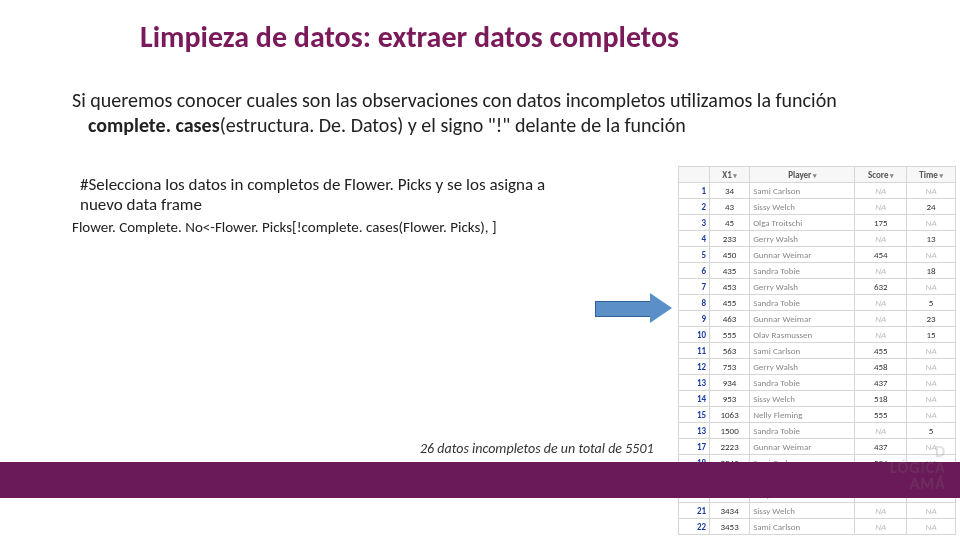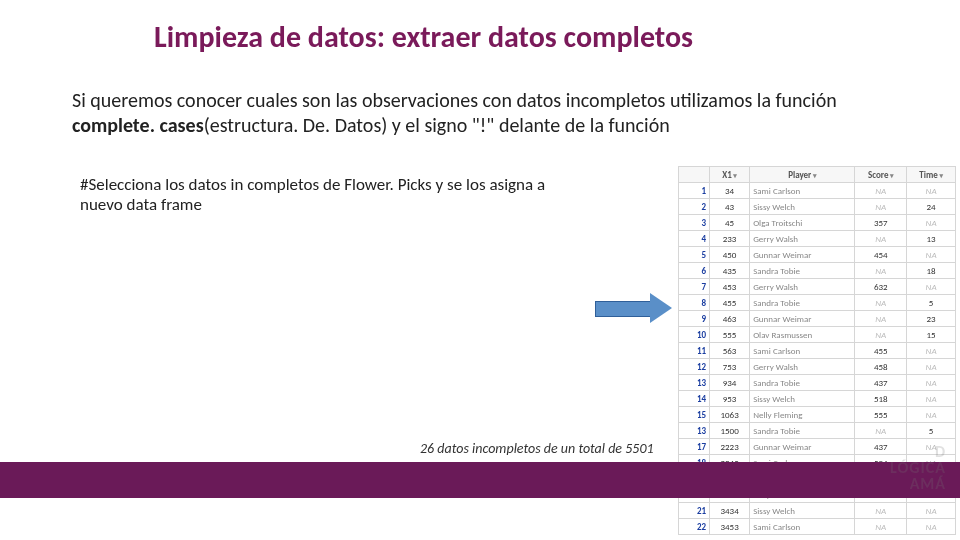--- a/index.html
+++ b/index.html
@@ -13,35 +13,35 @@
     overflow: hidden;
   }
   .slide {
     width: 960px;
     height: 540px;
     position: relative;
   }
   .title {
     position: absolute;
     top: 18px;
-    left: 154px;
+    left: 140px;
     font-size: 30px;
     font-weight: 700;
     color: #7a1a5a; 
   }
   .body-text {
     position: absolute;
     top: 88px;
     left: 72px;
     width: 820px;
     font-size: 20px;
     color: #222;
     line-height: 1.25;
   }
-  .body-text .bold { font-weight: 700; }
+  .body-text .bold { font-weight: 700; margin-left: 16px; }
   .comment {
     position: absolute;
     top: 175px;
     left: 80px;
     width: 500px;
     font-size: 17px;
     color: #222;
     line-height: 1.2;
   }
   .code {
@@ -161,20 +161,21 @@
 
 <div class="slide">
 
   <div class="title">Limpieza de datos: extraer datos completos</div>
 
   <div class="body-text">
     <span>Si queremos conocer cuales son las observaciones con datos incompletos utilizamos la función </span><span class="bold">complete. cases</span><span>(estructura. De. Datos) y el signo "!" delante de la función</span>
   </div>
 
   <div class="comment">#Selecciona los datos in completos de Flower. Picks y se los asigna a nuevo data frame</div>
+  <div class="code">Flower. Complete. No&lt;-Flower. Picks[!complete. cases(Flower. Picks), ]</div>
 
   <div class="arrow">
     <div class="arrow-body"></div>
     <div class="arrow-head"></div>
   </div>
 
   <table class="tbl">
     <thead>
       <tr>
         <th class="corner"></th>
@@ -196,21 +197,21 @@
           <td class="row-idx">2</td>
           <td class="val">43</td>
           <td class="player">Sissy Welch</td>
           <td class="na">NA</td>
           <td class="val">24</td>
         </tr>
         <tr>
           <td class="row-idx">3</td>
           <td class="val">45</td>
           <td class="player">Olga Troitschi</td>
-          <td class="val">357</td>
+          <td class="val">175</td>
           <td class="na">NA</td>
         </tr>
         <tr>
           <td class="row-idx">4</td>
           <td class="val">233</td>
           <td class="player">Gerry Walsh</td>
           <td class="na">NA</td>
           <td class="val">13</td>
         </tr>
         <tr>

